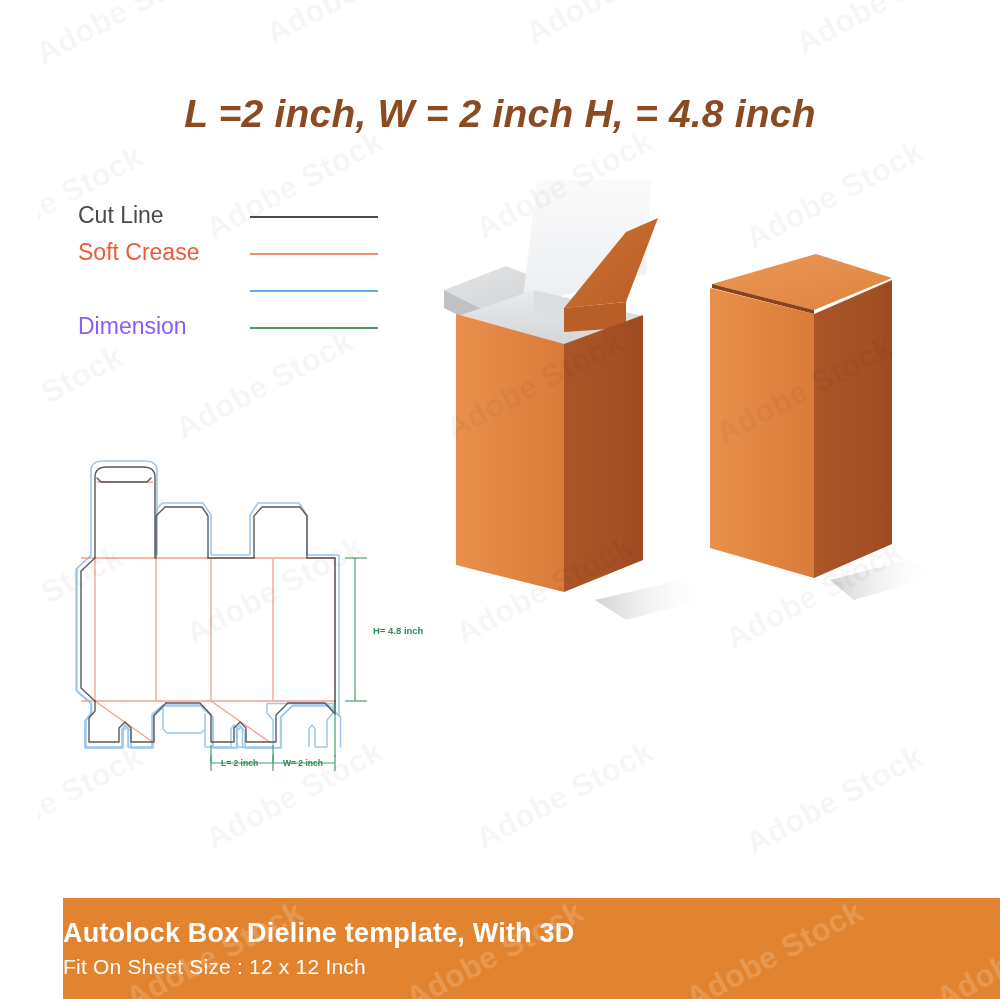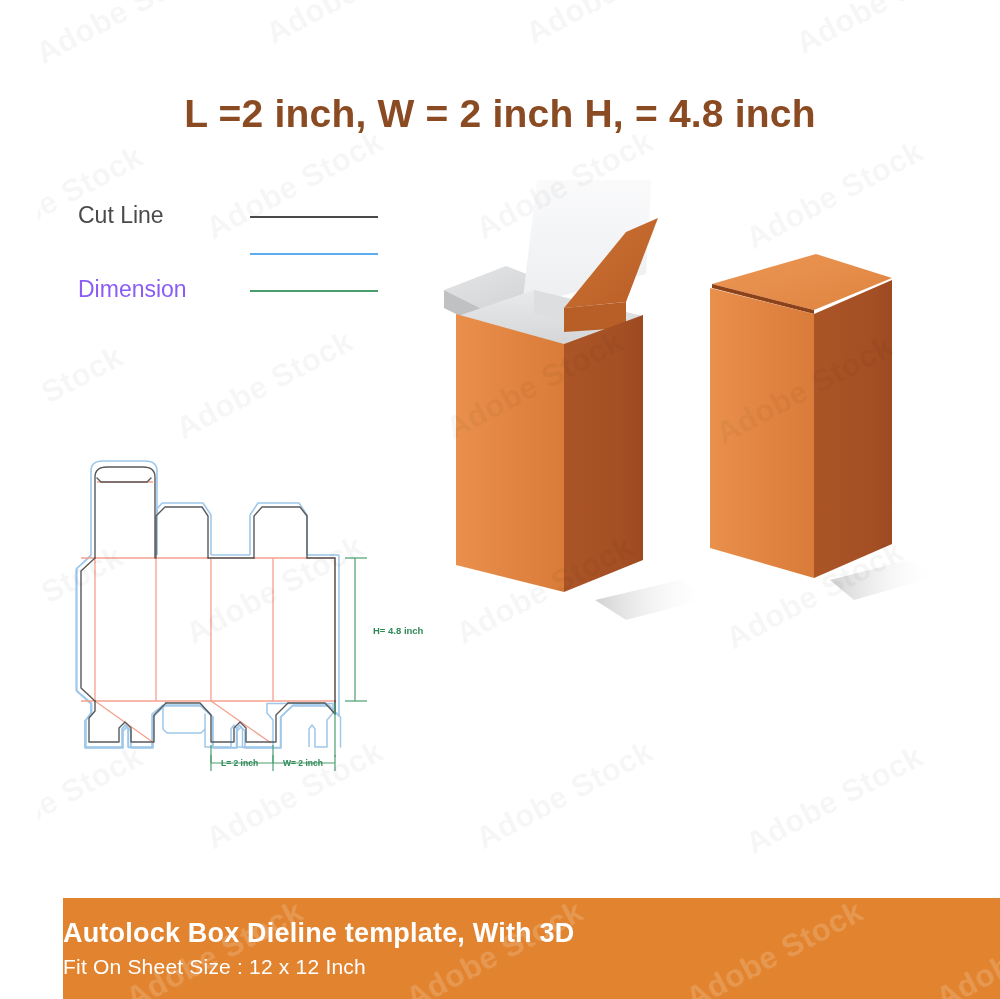--- a/index.html
+++ b/index.html
@@ -51,20 +51,21 @@
     left: 0;
     top: 92px;
     width: 1000px;
     text-align: center;
     font-family: "Liberation Sans", sans-serif;
     font-size: 39px;
     font-weight: 700;
     color: #8a4a22;
     letter-spacing: 0.2px;
     z-index: 20;
+    font-style: italic;
   }
 
   
   #legend {
     position: absolute;
     left: 68px;
     top: 202px;
     width: 300px;
     z-index: 20;
   }
@@ -159,20 +160,24 @@
 
   <div id="title">L =2 inch, W = 2 inch H, = 4.8 inch</div>
 
   <div id="legend">
 
     <div class="legend-row">
       <span class="legend-label" style="color:#4a4a4a">Cut Line</span>
       <span class="legend-swatch" style="background:#4a4a4a"></span>
     </div>
 
+    <div class="legend-row">
+      <span class="legend-label" style="color:#ed5a3a">Soft Crease</span>
+      <span class="legend-swatch" style="background:#f08c75"></span>
+    </div>
 
     <div class="legend-row">
       <span class="legend-swatch" style="background:#5bacf0"></span>
     </div>
 
     <div class="legend-row">
       <span class="legend-label" style="color:#8b5cf6">Dimension</span>
       <span class="legend-swatch" style="background:#4a9e6e"></span>
     </div>
 

